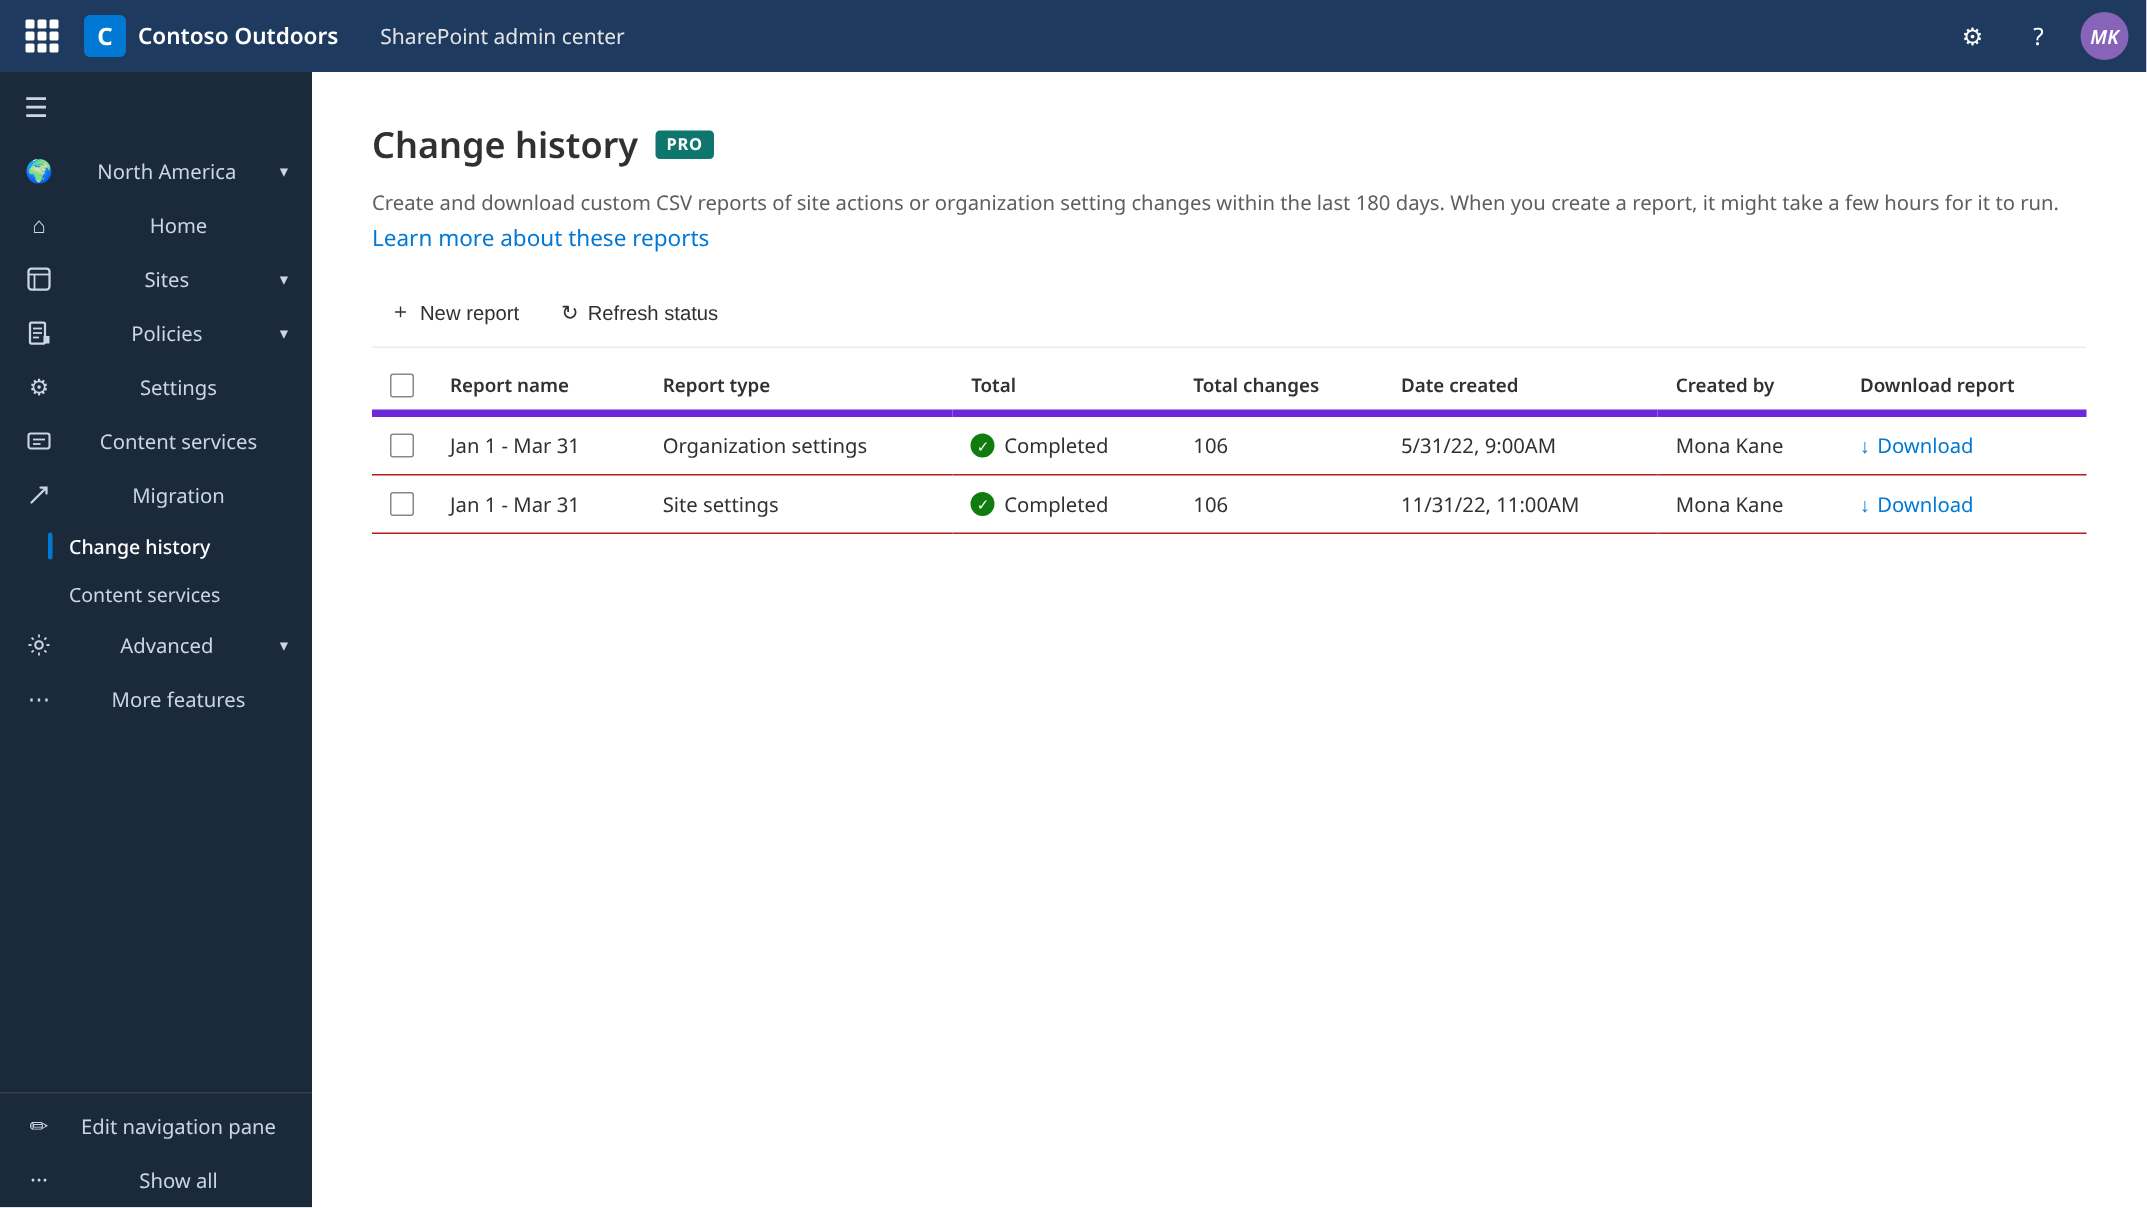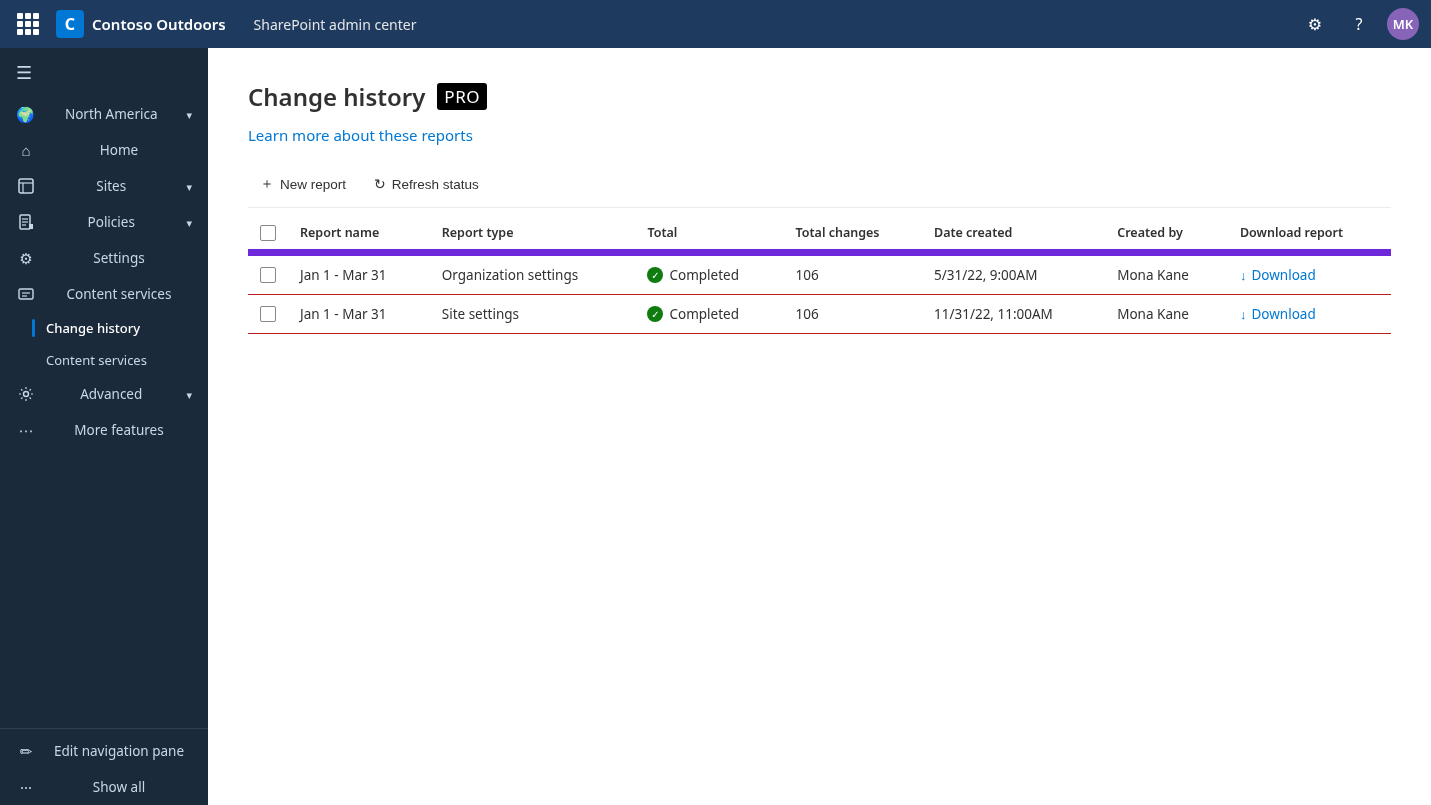--- a/index.html
+++ b/index.html
@@ -48,20 +48,21 @@
       display: flex; align-items: center; justify-content: center;
       cursor: pointer; color: #fff; font-size: 16px; border-radius: 4px;
     }
     .avatar {
       width: 32px; height: 32px;
       border-radius: 50%;
       background: #8764b8;
       display: flex; align-items: center; justify-content: center;
       color: #fff; font-size: 13px; font-weight: 600; cursor: pointer;
       overflow: hidden;
+      font-style: italic;
     }
 
     
     .app-body {
       display: flex;
       flex: 1;
       overflow: hidden;
     }
 
     
@@ -125,24 +126,24 @@
       background: #fff;
     }
     .page-header {
       display: flex; align-items: center; gap: 12px;
       margin-bottom: 12px;
     }
     .page-title {
       font-size: 24px; font-weight: 600; color: #323130;
     }
     .pro-badge {
-      background: #000000;
+      background: #0f766e;
       color: #fff;
-      font-size: 17px;
-      font-weight: 400;
+      font-size: 11px;
+      font-weight: 700;
       padding: 2px 7px;
       border-radius: 3px;
       letter-spacing: 0.5px;
     }
     .page-description {
       font-size: 13.5px; color: #605e5c; line-height: 1.5;
       margin-bottom: 4px;
     }
     .page-link {
       color: #0078d4; text-decoration: none; font-size: 15px;
@@ -167,21 +168,21 @@
       width: 100%;
       border-collapse: collapse;
       margin-top: 8px;
     }
     .report-table th {
       text-align: left;
       font-size: 12.5px;
       font-weight: 600;
       color: #323130;
       padding: 8px 12px;
-      border-bottom: 7px solid #6d28d9;
+      border-bottom: 5px solid #6d28d9;
       white-space: nowrap;
     }
     .report-table td {
       padding: 10px 12px;
       font-size: 13.5px;
       color: #323130;
       border-bottom: 1px solid #b91c1c;
       vertical-align: middle;
     }
     .checkbox-cell { width: 36px; }
@@ -295,20 +296,28 @@
       <span class="nav-icon">
         <svg width="16" height="16" viewBox="0 0 16 16" fill="none">
             <rect x="1" y="3" width="14" height="10" rx="1.5" stroke="#c8d6e5" stroke-width="1.4" fill="none"></rect>
             <line x1="4" y1="7" x2="12" y2="7" stroke="#c8d6e5" stroke-width="1.2"></line>
             <line x1="4" y1="10" x2="9" y2="10" stroke="#c8d6e5" stroke-width="1.2"></line>
           </svg>
       </span>
       <span class="nav-label">Content services</span>
     </div>
 
+    <div class="nav-item">
+      <span class="nav-icon">
+        <svg width="16" height="16" viewBox="0 0 16 16" fill="none">
+            <path d="M3 13 L13 3 M9 3 H13 V7" stroke="#c8d6e5" stroke-width="1.5" stroke-linecap="round"></path>
+          </svg>
+      </span>
+      <span class="nav-label">Migration</span>
+    </div>
 
 
     <div class="nav-section-children">
       <div class="nav-child-item active">
         <span>Change history</span>
       </div>
       <div class="nav-child-item">
         <span>Content services</span>
       </div>
     </div>
@@ -340,20 +349,21 @@
         <span class="nav-label">Show all</span>
       </div>
     </div>
   </nav>
 
   <main class="main-content">
     <div class="page-header">
       <h1 class="page-title">Change history</h1>
       <span class="pro-badge">PRO</span>
     </div>
+    <p class="page-description">Create and download custom CSV reports of site actions or organization setting changes within the last 180 days. When you create a report, it might take a few hours for it to run.</p>
     <a class="page-link" href="#">Learn more about these reports</a>
 
     
     <div class="toolbar">
       <button class="toolbar-btn">
         <span class="btn-icon">＋</span>
         <span>New report</span>
       </button>
       <button class="toolbar-btn">
         <span class="btn-icon">↻</span>

